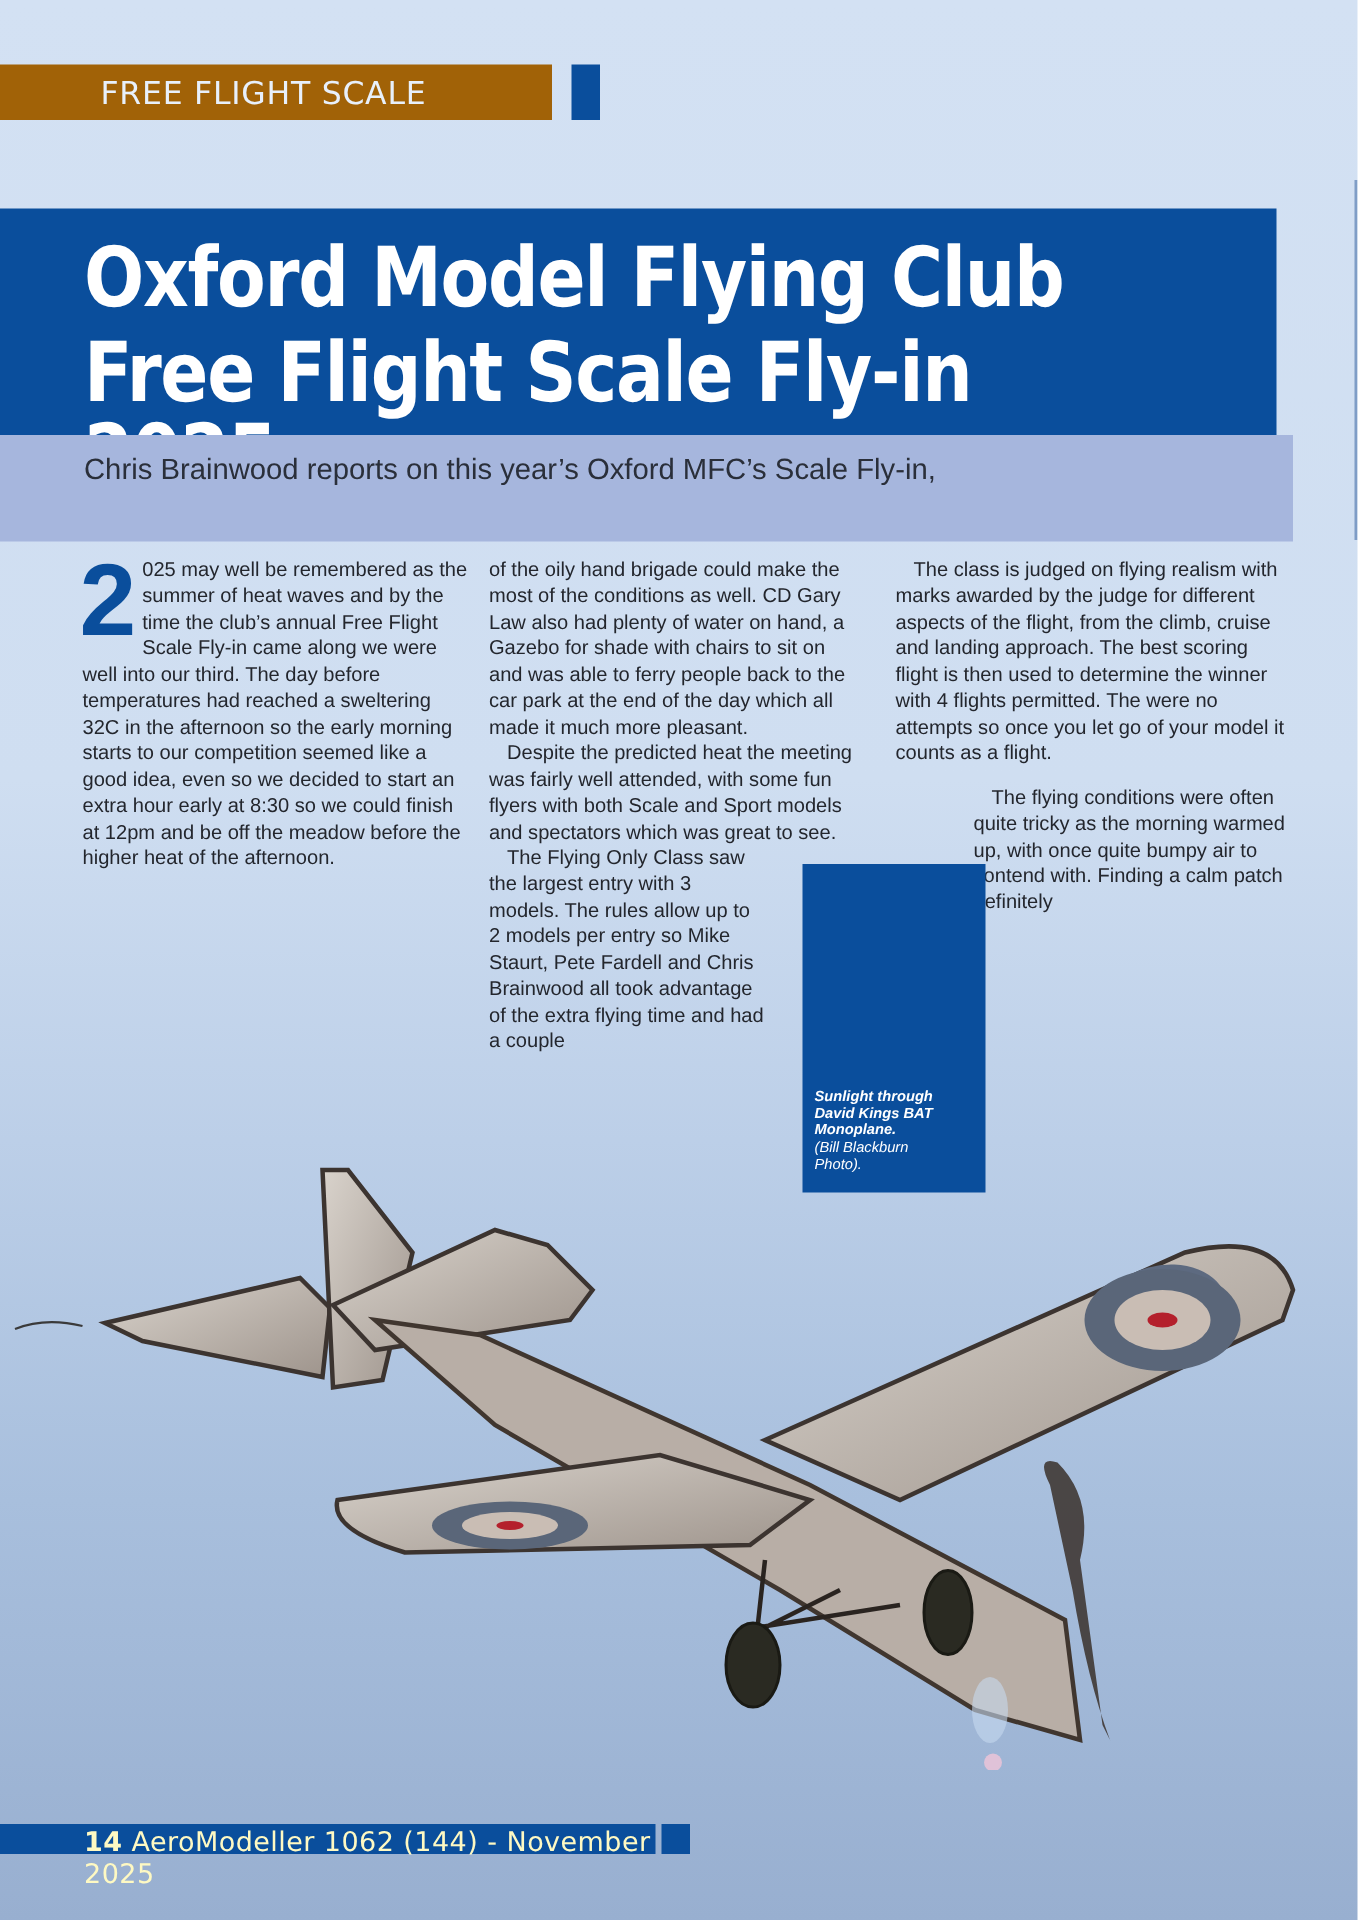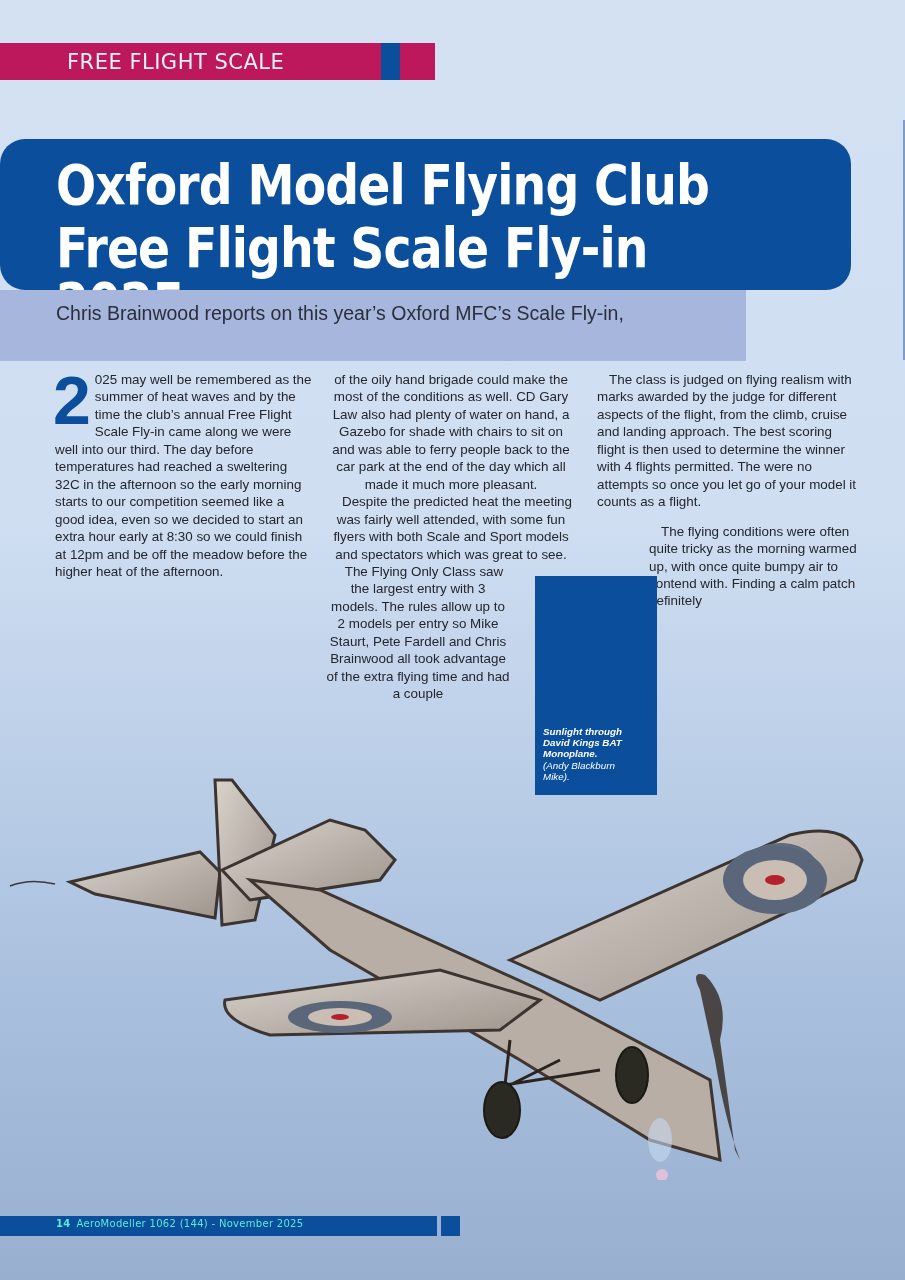--- a/index.html
+++ b/index.html
@@ -2,81 +2,80 @@
 <html><head>
 <meta charset="utf-8">
 <style>
   html, body { margin: 0; padding: 0; }
   body {
     width: 905px; height: 1280px; overflow: hidden; position: relative;
     background: linear-gradient(180deg, #d3e1f3 0px, #cfdef1 520px, #bccfe8 760px, #a8bfdd 1000px, #98afd0 1280px);
     font-family: "Liberation Sans", sans-serif;
   }
   .section-band {
-    position: absolute; left: 0; top: 43px; width: 435px; height: 37px;
-    background: #be185d;
+    position: absolute; left: 0; top: 43px; width: 368px; height: 37px;
+    background: #a16207;
   }
   .section-band .label {
     position: absolute; left: 67px; top: 7px;
     color: #e8f0fb; font-size: 21px; letter-spacing: 0.5px;
     font-family: "DejaVu Sans", sans-serif; font-weight: normal;
   }
   .section-tab {
     position: absolute; left: 381px; top: 43px; width: 19px; height: 37px; background: #0a4e9c;
   }
   .title-block {
     position: absolute; left: 0; top: 139px; width: 851px; height: 151px;
     background: #0a4e9c;
-    border-radius: 25px;
   }
   .title-block .line {
     position: absolute; left: 56px; color: #fff;
     font-family: "DejaVu Sans", sans-serif; font-weight: bold;
     font-size: 55px; letter-spacing: -1px; line-height: 1;
     transform: scaleX(0.86); transform-origin: left top;
   }
   .title-block .l1 { top: 19px; }
   .title-block .l2 { top: 82px; }
   .standfirst {
-    position: absolute; left: 0; top: 290px; width: 746px; height: 71px;
+    position: absolute; left: 0; top: 290px; width: 862px; height: 71px;
     background: #a6b6dd;
   }
   .standfirst .txt {
     position: absolute; left: 56px; top: 12px; font-size: 19.5px; color: #2a2f3a; line-height: 23px;
   }
   .right-rule {
     position: absolute; left: 903px; top: 120px; width: 2px; height: 240px; background: #2b5a9a; opacity: 0.5;
   }
   .col {
     position: absolute; top: 371px; font-size: 13.4px; line-height: 17.45px; color: #23262d;
   }
   .col p { margin: 0; }
   .col p.indent { text-indent: 12px; }
   .col1 { left: 55px; width: 260px; }
-  .col2 { left: 326px; width: 250px; text-align: center; }
+  .col2 { left: 326px; width: 250px; }
   .col3 { left: 597px; width: 262px; }
   .dropcap {
     float: left; font-size: 68px; line-height: 52px; height: 52px; font-weight: bold;
     color: #0a4e9c; margin: 3px 4px 0 -2px; font-family: "Liberation Sans", sans-serif;
   }
   .caption-box {
     position: absolute; left: 535px; top: 576px; width: 122px; height: 219px;
     background: #0a4e9c;
   }
   .caption-box .cap {
     position: absolute; left: 8px; top: 150px; width: 96px;
     color: #fff; font-size: 9.8px; line-height: 11.2px; font-style: italic;
   }
   .caption-box .cap b { font-weight: bold; }
   .plane { position: absolute; left: 0; top: 760px; width: 905px; height: 420px; }
   .footer-band {
     position: absolute; left: 0; top: 1216px; width: 437px; height: 20px; background: #0a4e9c;
   }
   .footer-band .folio {
-    position: absolute; left: 56px; top: 2px; color: #5eead4; font-size: 10px;
+    position: absolute; left: 56px; top: 2px; color: #fef9c3; font-size: 18px;
     font-family: "DejaVu Sans", sans-serif; letter-spacing: 0.3px;
   }
   .footer-band .folio .num { font-weight: bold; margin-right: 6px; }
   .footer-tab {
     position: absolute; left: 441px; top: 1216px; width: 19px; height: 20px; background: #0a4e9c;
   }
 </style>
 </head>
 <body>
 
@@ -109,21 +108,21 @@
 </div>
 
 <div class="col col3">
   <p class="indent" style="margin-bottom:12px">The class is judged on flying realism with marks awarded by the judge for different aspects of the flight, from the climb, cruise and landing approach. The best scoring flight is then used to determine the winner with 4 flights permitted. The were no attempts so once you let go of your model it counts as a flight.</p>
   <p class="indent" style="padding-left:52px;text-indent:12px">The flying conditions were often quite tricky as the morning warmed up, with once quite bumpy air to contend with. Finding a calm patch definitely</p>
 </div>
 
 <div class="caption-box">
   <div class="cap">
     <b>Sunlight through David Kings BAT Monoplane.</b>
-    <div>(Andy Blackburn Mike).</div>
+    <div>(Bill Blackburn Photo).</div>
   </div>
 </div>
 
 <svg class="plane" viewBox="0 760 905 420">
   <defs>
     <linearGradient id="skin" x1="0" y1="0" x2="1" y2="1">
       <stop offset="0" stop-color="#d9d3cc"></stop>
       <stop offset="1" stop-color="#9e948c"></stop>
     </linearGradient>
   </defs>

